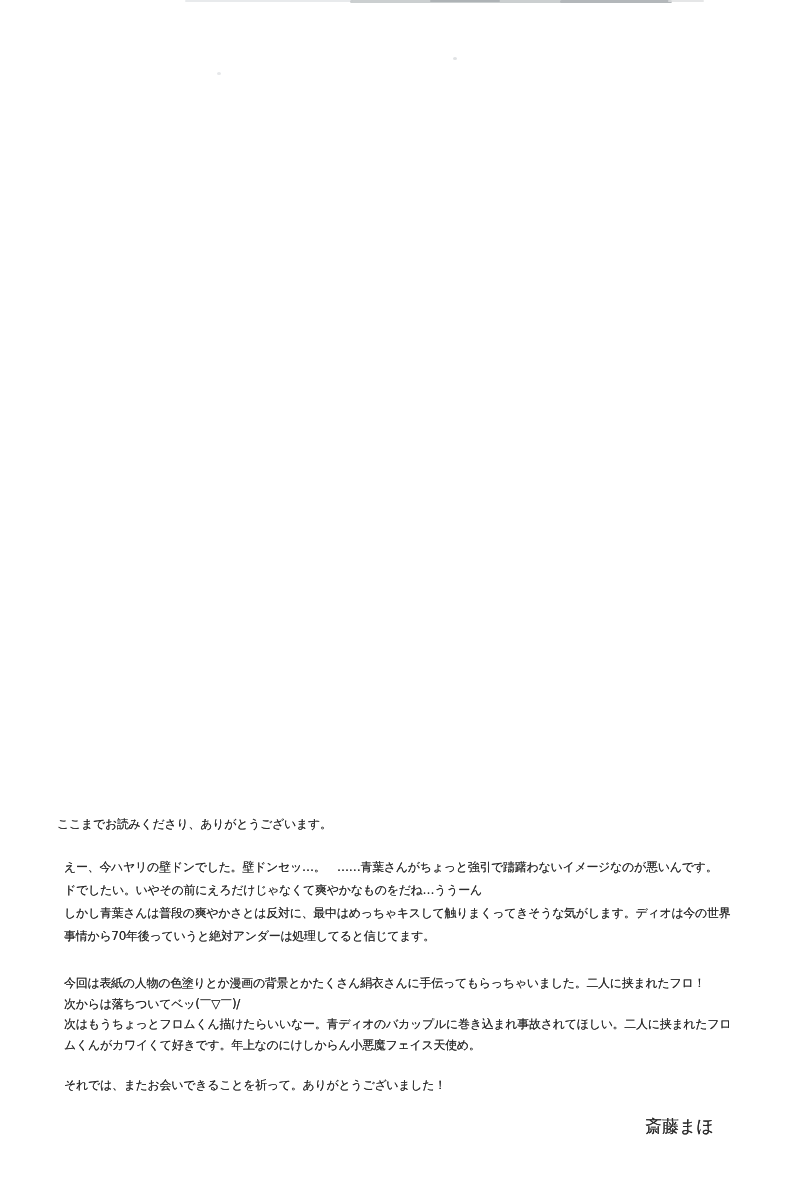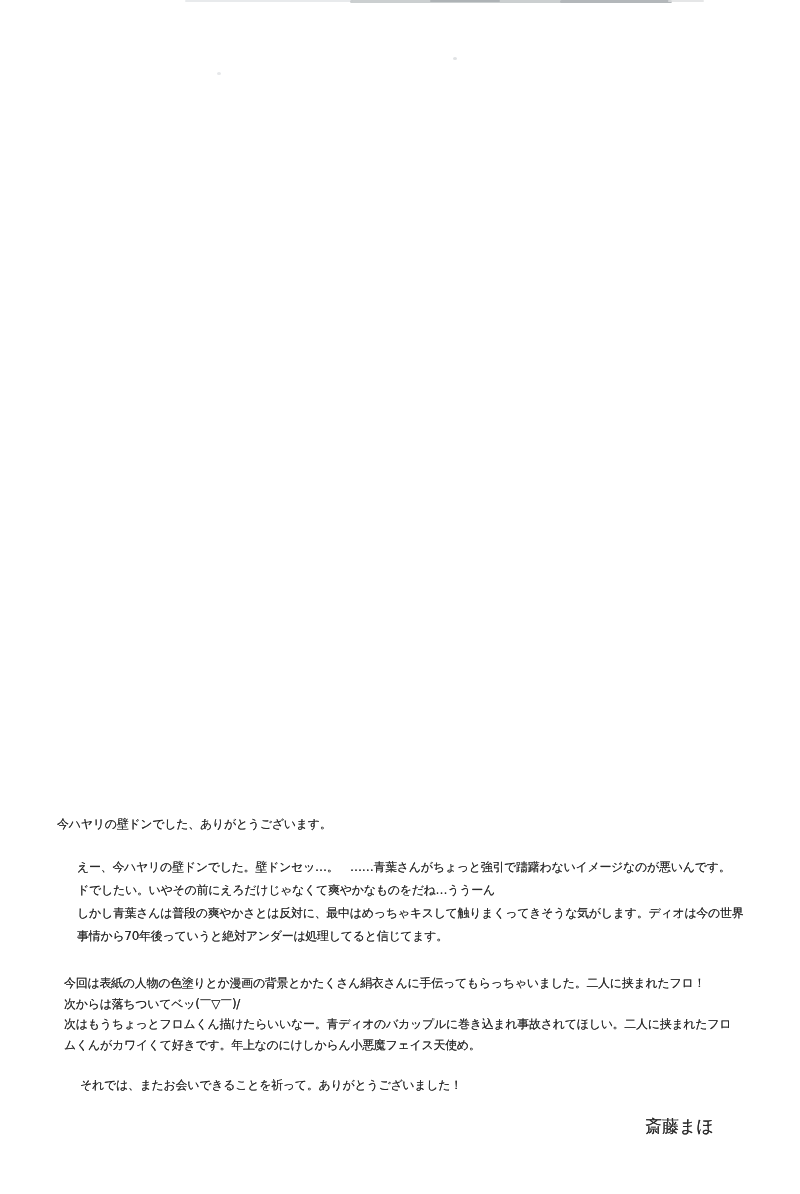--- a/index.html
+++ b/index.html
@@ -43,52 +43,52 @@
     font-size: 12px;
     letter-spacing: -0.3px;
     line-height: 1;
     white-space: pre;
     color: #2a2a2a;
     font-weight: 500;
     text-shadow: 0 0 0.4px #555;
   }
   .greeting { left: 57px; top: 806px; }
   .para { position: absolute; left: 64px; }
-  .para1 { top: 859px; margin-left: 13px; }
+  .para1 { top: 859px; }
   .para1 .line { height: 23px; }
   .para2 { top: 975px; }
   .para2 .line { height: 20.5px; }
   .line {
     font-size: 12px;
     letter-spacing: -0.3px;
     white-space: pre;
     font-weight: 500;
     text-shadow: 0 0 0.4px #555;
   }
-  .closing { left: 80px; top: 1067px; }
+  .closing { left: 64px; top: 1067px; }
   .signature { left: 645px; top: 1101px; font-size: 17px; letter-spacing: 0; }
 </style>
 </head>
 <body>
 
 <div class="page">
 
   <div>
     <div class="smudge s1"></div>
     <div class="smudge s2"></div>
     <div class="smudge s3"></div>
     <div class="smudge s4"></div>
     <div class="smudge s5"></div>
   </div>
   <div class="speck k1"></div>
   <div class="speck k2"></div>
 
   <div>
 
-    <p class="txt greeting">今ハヤリの壁ドンでした、ありがとうございます。</p>
+    <p class="txt greeting">ここまでお読みくださり、ありがとうございます。</p>
 
     <div class="para para1">
       <div class="line">えー、今ハヤリの壁ドンでした。壁ドンセッ…。　……青葉さんがちょっと強引で躊躇わないイメージなのが悪いんです。</div>
       <div class="line">ドでしたい。いやその前にえろだけじゃなくて爽やかなものをだね…ううーん</div>
       <div class="line">しかし青葉さんは普段の爽やかさとは反対に、最中はめっちゃキスして触りまくってきそうな気がします。ディオは今の世界</div>
       <div class="line">事情から70年後っていうと絶対アンダーは処理してると信じてます。</div>
     </div>
 
     <div class="para para2">
       <div class="line">今回は表紙の人物の色塗りとか漫画の背景とかたくさん絹衣さんに手伝ってもらっちゃいました。二人に挟まれたフロ！</div>

